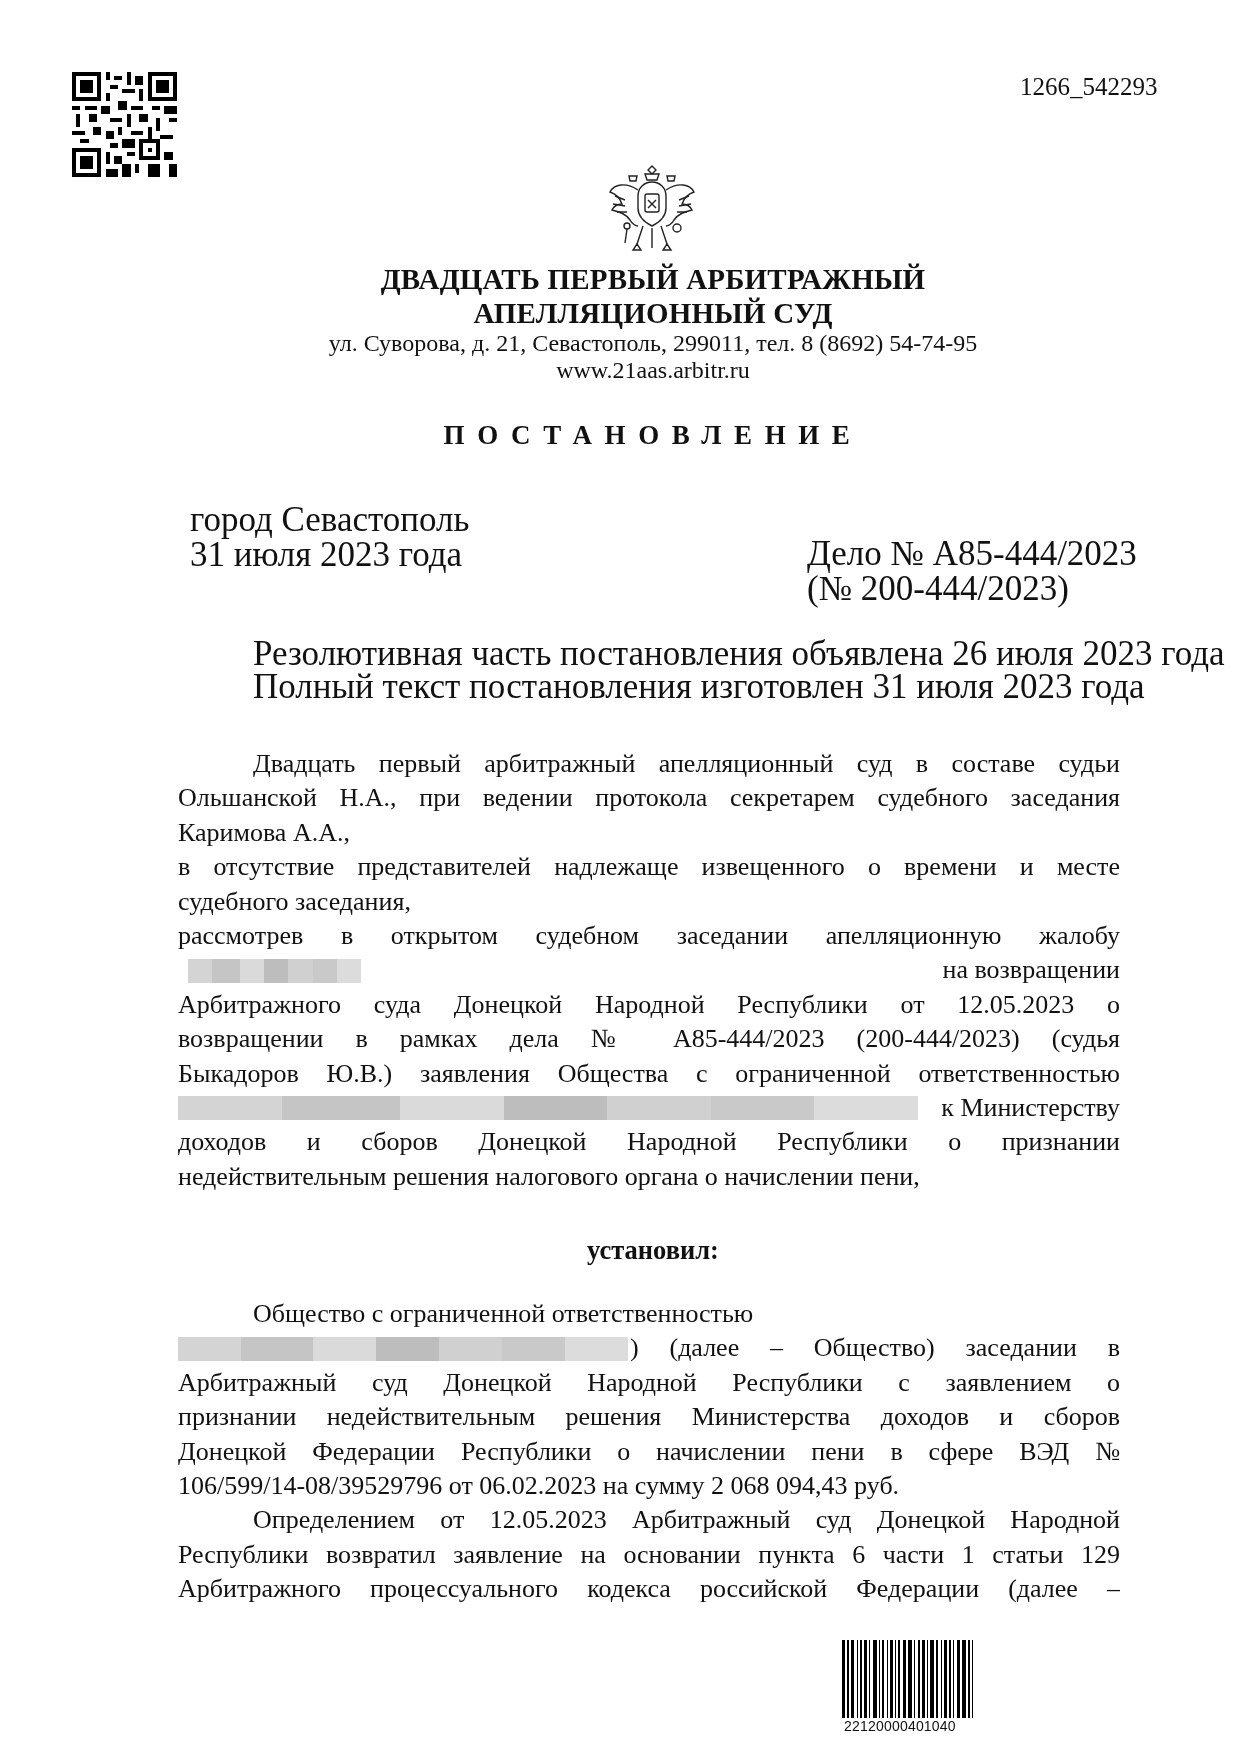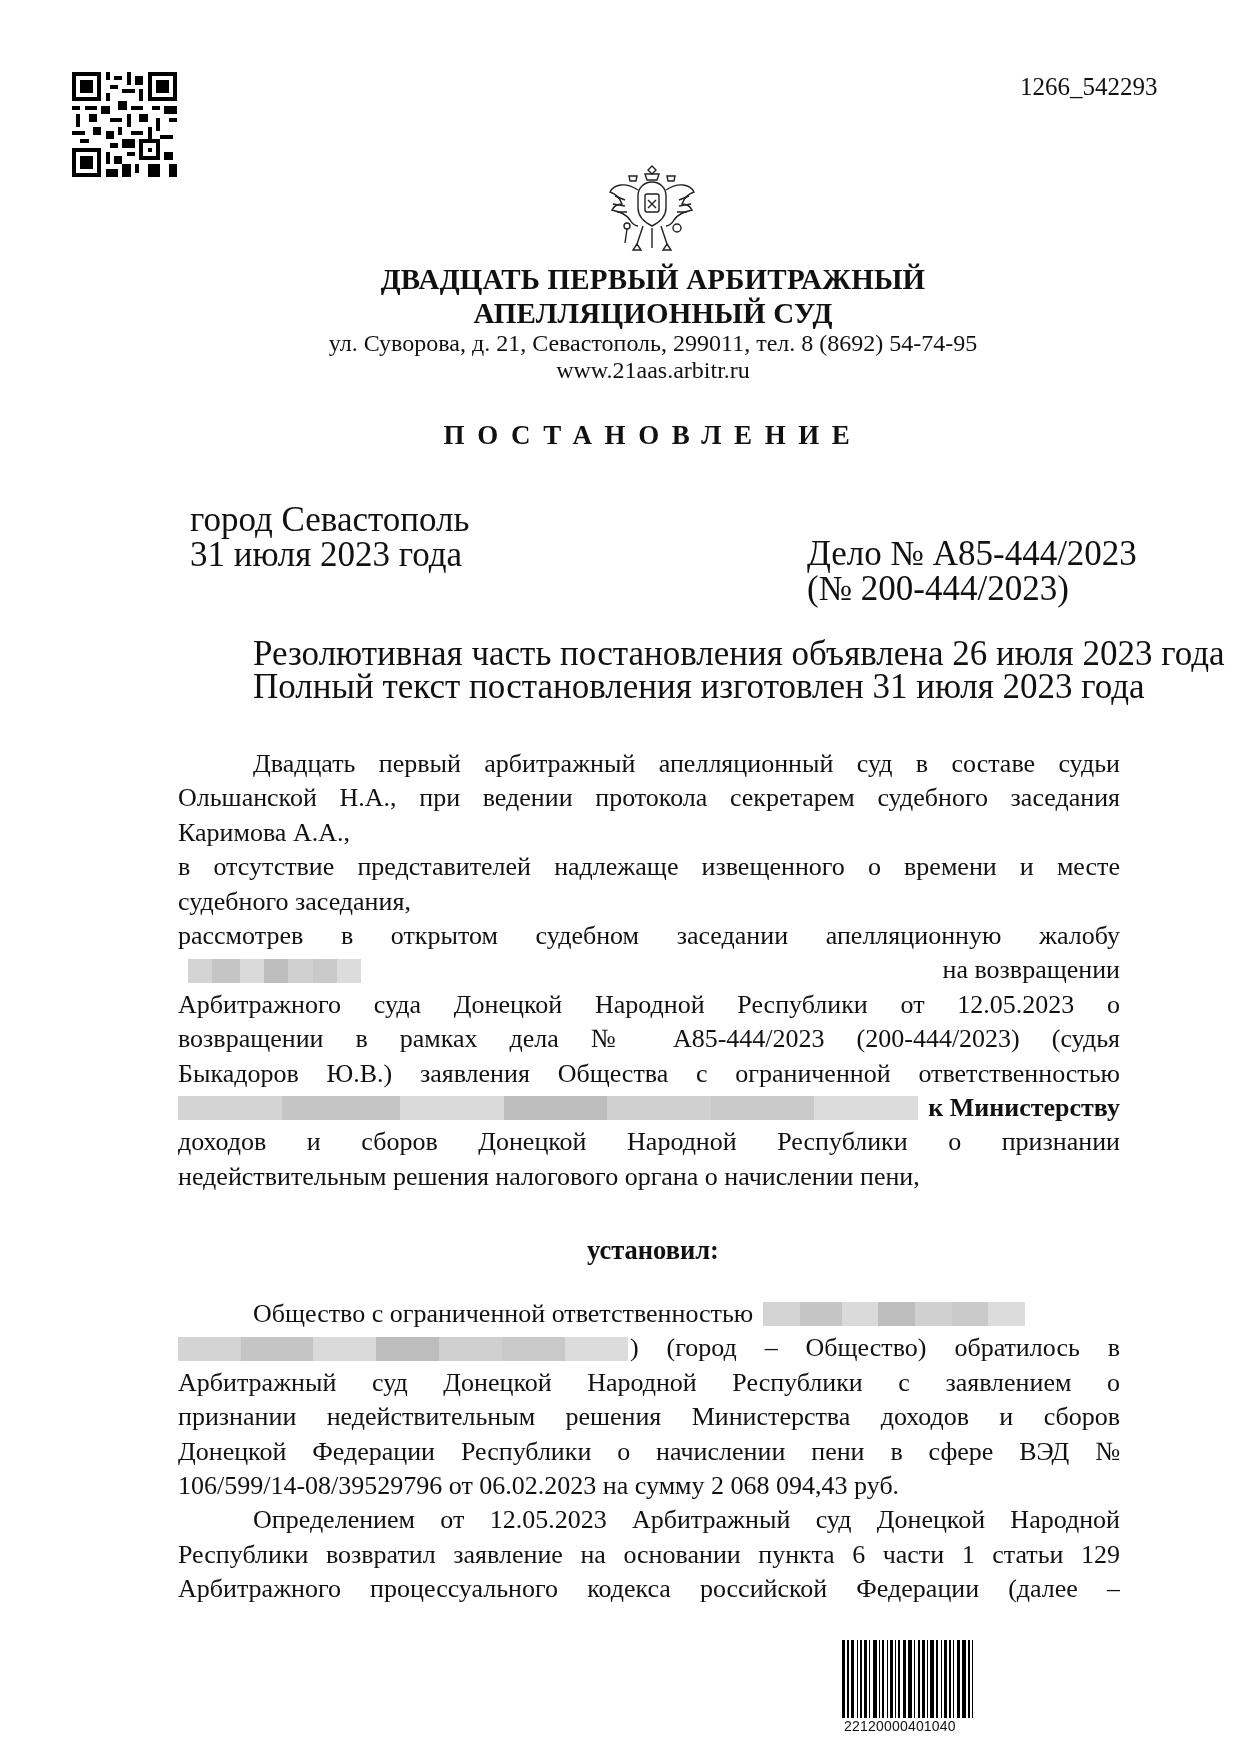--- a/index.html
+++ b/index.html
@@ -146,36 +146,36 @@
   <span class="ln j">рассмотрев в открытом судебном заседании апелляционную жалобу</span>
   <span class="ln" style="display:flex;align-items:center;">
     <span class="blur" style="width:173px;margin-left:10px;" title="redacted company name"></span>
     <span style="margin-left:auto;">на возвращении</span>
   </span>
   <span class="ln j">Арбитражного суда Донецкой Народной Республики от 12.05.2023 о</span>
   <span class="ln j">возвращении в рамках дела № А85-444/2023 (200-444/2023) (судья</span>
   <span class="ln j">Быкадоров Ю.В.) заявления Общества с ограниченной ответственностью</span>
   <span class="ln" style="display:flex;align-items:center;">
     <span class="blur" style="width:740px;" title="redacted company name"></span>
-    <span style="margin-left:auto;font-weight:bold;">к Министерству</span>
+    <span style="margin-left:auto;">к Министерству</span>
   </span>
   <span class="ln j">доходов и сборов Донецкой Народной Республики о признании</span>
   <span class="ln">недействительным решения налогового органа о начислении пени,</span>
 </div>
 
 <div id="heading-ust" class="abs">установил:</div>
 
 <div id="p2" class="abs para">
-  <span class="ln ind" style="display:flex;align-items:center;">
+  <span class="ln ind" style="display:flex;flex-direction:column;">
     <span>Общество с ограниченной ответственностью</span>
     <span class="blur" style="width:262px;margin-left:10px;" title="redacted company name"></span>
   </span>
   <span class="ln" style="display:flex;align-items:center;">
     <span class="blur" style="width:450px;" title="redacted company name"></span>
-    <span class="j" style="flex:1;margin-left:2px;white-space:nowrap;text-align-last:justify;word-spacing:14px;">) (город – Общество) обратилось в</span>
+    <span class="j" style="flex:1;margin-left:2px;white-space:nowrap;text-align-last:justify;word-spacing:14px;">) (далее – Общество) заседании в</span>
   </span>
   <span class="ln j">Арбитражный суд Донецкой Народной Республики с заявлением о</span>
   <span class="ln j">признании недействительным решения Министерства доходов и сборов</span>
   <span class="ln j">Донецкой Федерации Республики о начислении пени в сфере ВЭД №</span>
   <span class="ln">106/599/14-08/39529796 от 06.02.2023 на сумму 2 068 094,43 руб.</span>
   <span class="ln j ind">Определением от 12.05.2023 Арбитражный суд Донецкой Народной</span>
   <span class="ln j">Республики возвратил заявление на основании пункта 6 части 1 статьи 129</span>
   <span class="ln j">Арбитражного процессуального кодекса российской Федерации (далее –</span>
 </div>
 

